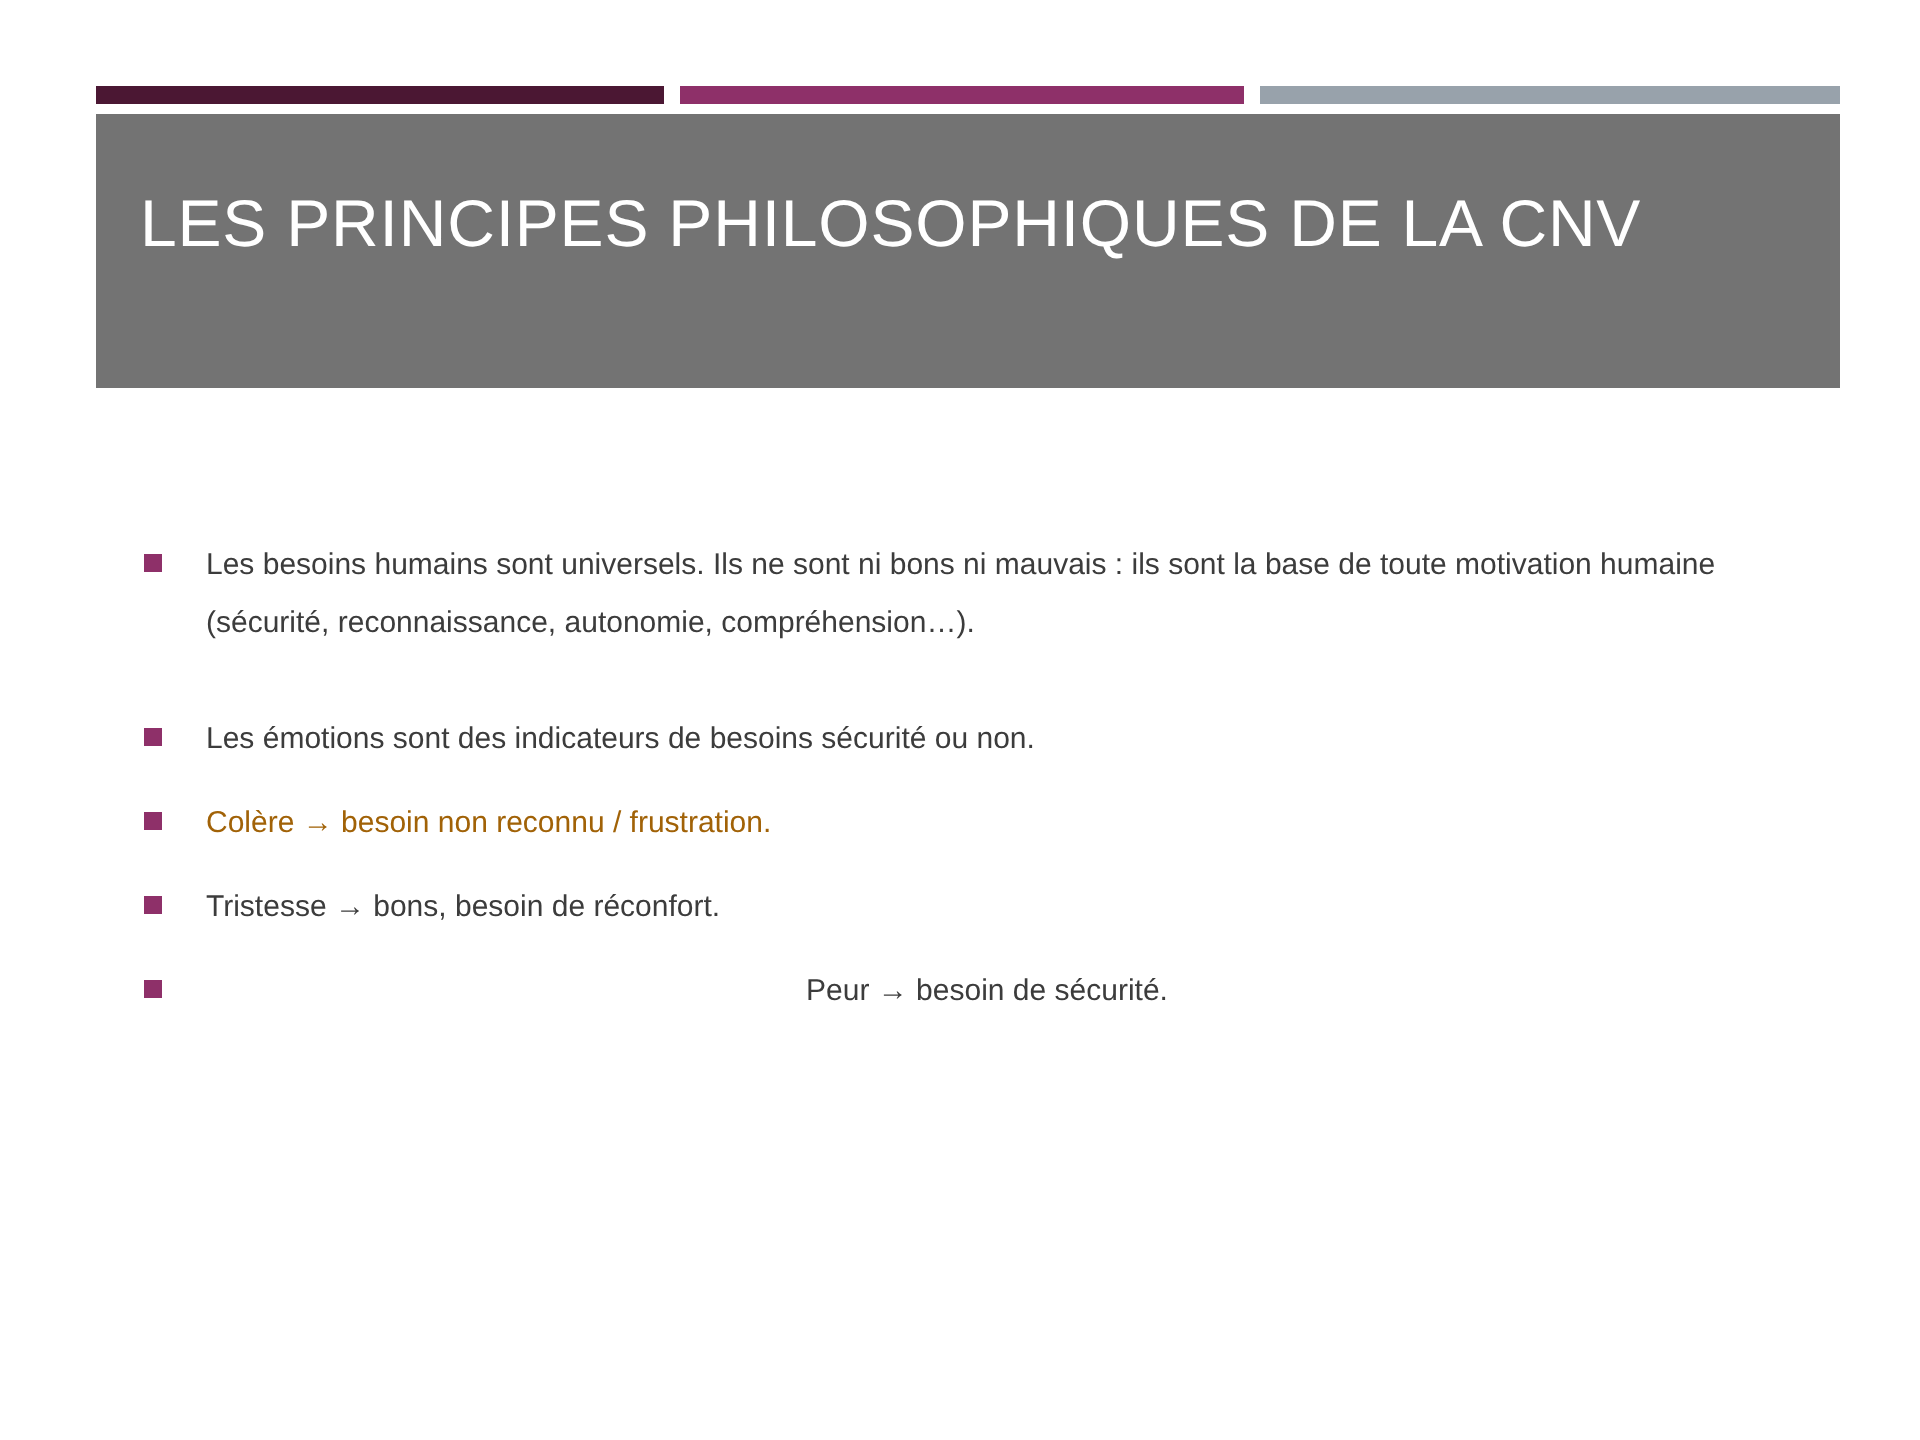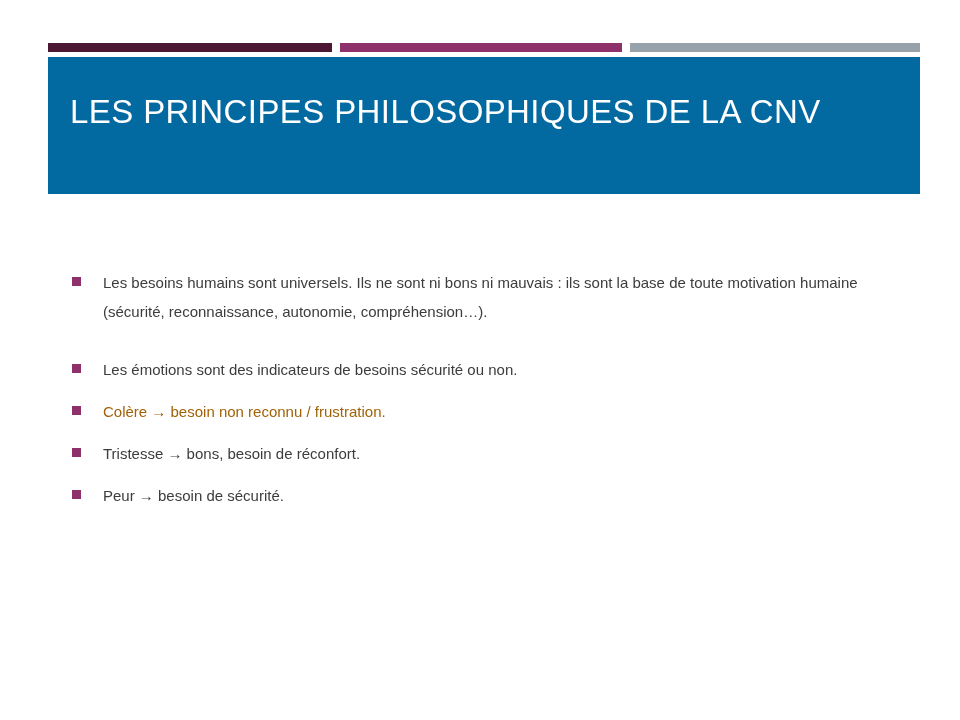--- a/index.html
+++ b/index.html
@@ -106,21 +106,21 @@
 </style>
 </head>
 <body style="background: rgb(255, 255, 255);">
 
 <div id="slide" style="background: rgb(255, 255, 255);">
 
   <div class="accent-bar" id="accent-bar-dark" style="background: rgb(75, 23, 51);"></div>
   <div class="accent-bar" id="accent-bar-magenta" style="background: rgb(142, 48, 105);"></div>
   <div class="accent-bar" id="accent-bar-gray" style="background: rgb(152, 162, 171);"></div>
 
-  <div id="title-banner" style="background: #0369a1;">
+  <div id="title-banner" style="background: #737373;">
     <div id="slide-title" style="color: rgb(255, 255, 255);">LES PRINCIPES PHILOSOPHIQUES DE LA CNV</div>
   </div>
 
   <div id="body-content">
 
     <div class="bullet-row wide">
       <span class="bullet-marker" style="background: rgb(142, 48, 105);"></span>
       <span class="bullet-text" style="color: rgb(60, 60, 60);">Les besoins humains sont universels. Ils ne sont ni bons ni mauvais : ils sont la base de toute motivation humaine (sécurité, reconnaissance, autonomie, compréhension…).</span>
     </div>
 
@@ -142,17 +142,17 @@
 
     <div class="bullet-row">
       <span class="bullet-marker" style="background: rgb(142, 48, 105);"></span>
       <span class="bullet-text" style="color: rgb(60, 60, 60);">Tristesse → bons, besoin de réconfort.</span>
     </div>
 
     <div class="gap-sm"></div>
 
     <div class="bullet-row">
       <span class="bullet-marker" style="background: rgb(142, 48, 105);"></span>
-      <span class="bullet-text" style="color: rgb(60, 60, 60);">Peur → besoin de sécurité.</span>
+      <span class="bullet-text" style="color: rgb(60, 60, 60); text-align: center;">Peur → besoin de sécurité.</span>
     </div>
 
   </div>
 </div>
 
 </body></html>

